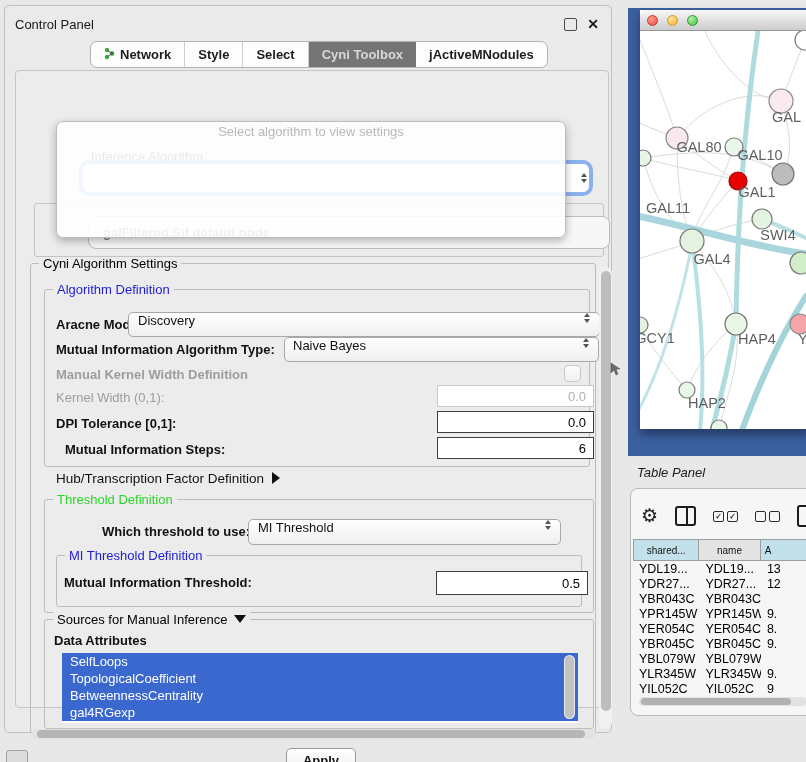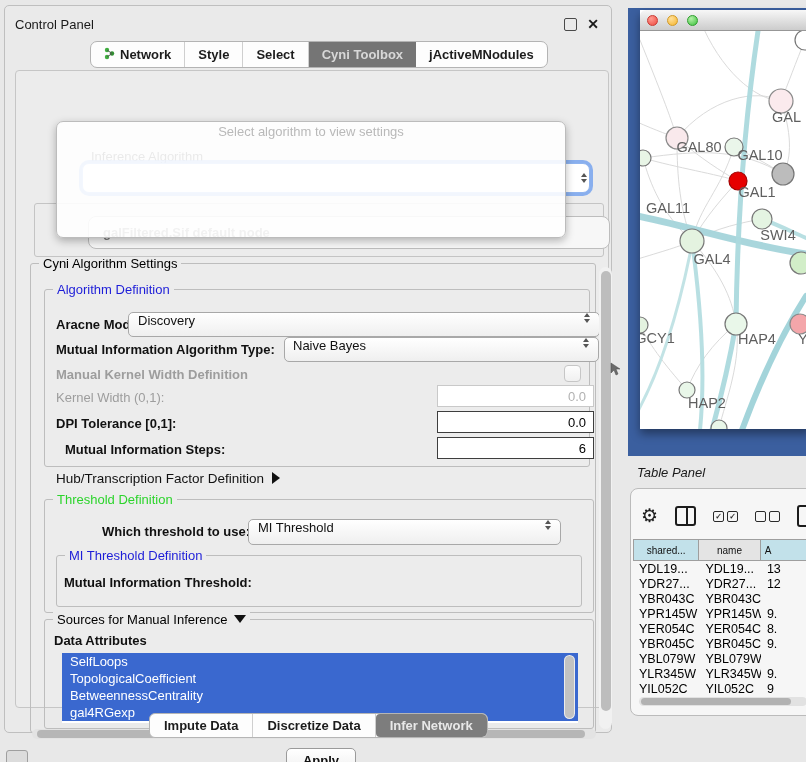--- a/index.html
+++ b/index.html
@@ -241,20 +241,23 @@
       <span class="arrows">
           <i class="up"></i>
           <i class="dn"></i>
         </span>
     </div>
 
     <div class="abs groupbox" style="left:40px;top:484px;width:524px;height:50px;">
       <span class="legend blue">MI Threshold Definition</span>
     </div>
     <span class="lbl" style="left:48px;top:504px;">Mutual Information Threshold:</span>
+    <div class="field" style="left:420px;top:500px;width:136px;height:22px;">
+      <span>0.5</span>
+    </div>
 
     <div class="abs groupbox" style="left:28px;top:548px;width:548px;height:108px;">
       <span class="legend">
         <span>Sources for Manual Inference</span><span class="tri-down"></span>
       </span>
     </div>
     <span class="lbl" style="left:38px;top:562px;">Data Attributes</span>
     <div class="attr-list" id="attrList">
         <div class="attr-item">SelfLoops</div>
         <div class="attr-item">TopologicalCoefficient</div>
@@ -270,25 +273,20 @@
       </div>
     <div class="abs hscroll">
         <span class="hthumb"></span>
       </div>
 
     <div class="abs apply-btn">
       <span>Apply</span>
     </div>
   </div>
 
-  <div class="abs btabbar" id="bottomTabs">
-      <div class="btab">Impute Data</div>
-      <div class="btab">Discretize Data</div>
-      <div class="btab sel">Infer Network</div>
-    </div>
 </div>
 
 <div class="abs net-frame"></div>
 <div class="abs net-window">
   <div class="net-titlebar">
     <span class="tl red"></span>
     <span class="tl yel"></span>
     <span class="tl grn"></span>
   </div>
   <svg id="netSvg" width="170" height="398" viewBox="640 31 170 398" style="position:absolute;left:0;top:21px;">

